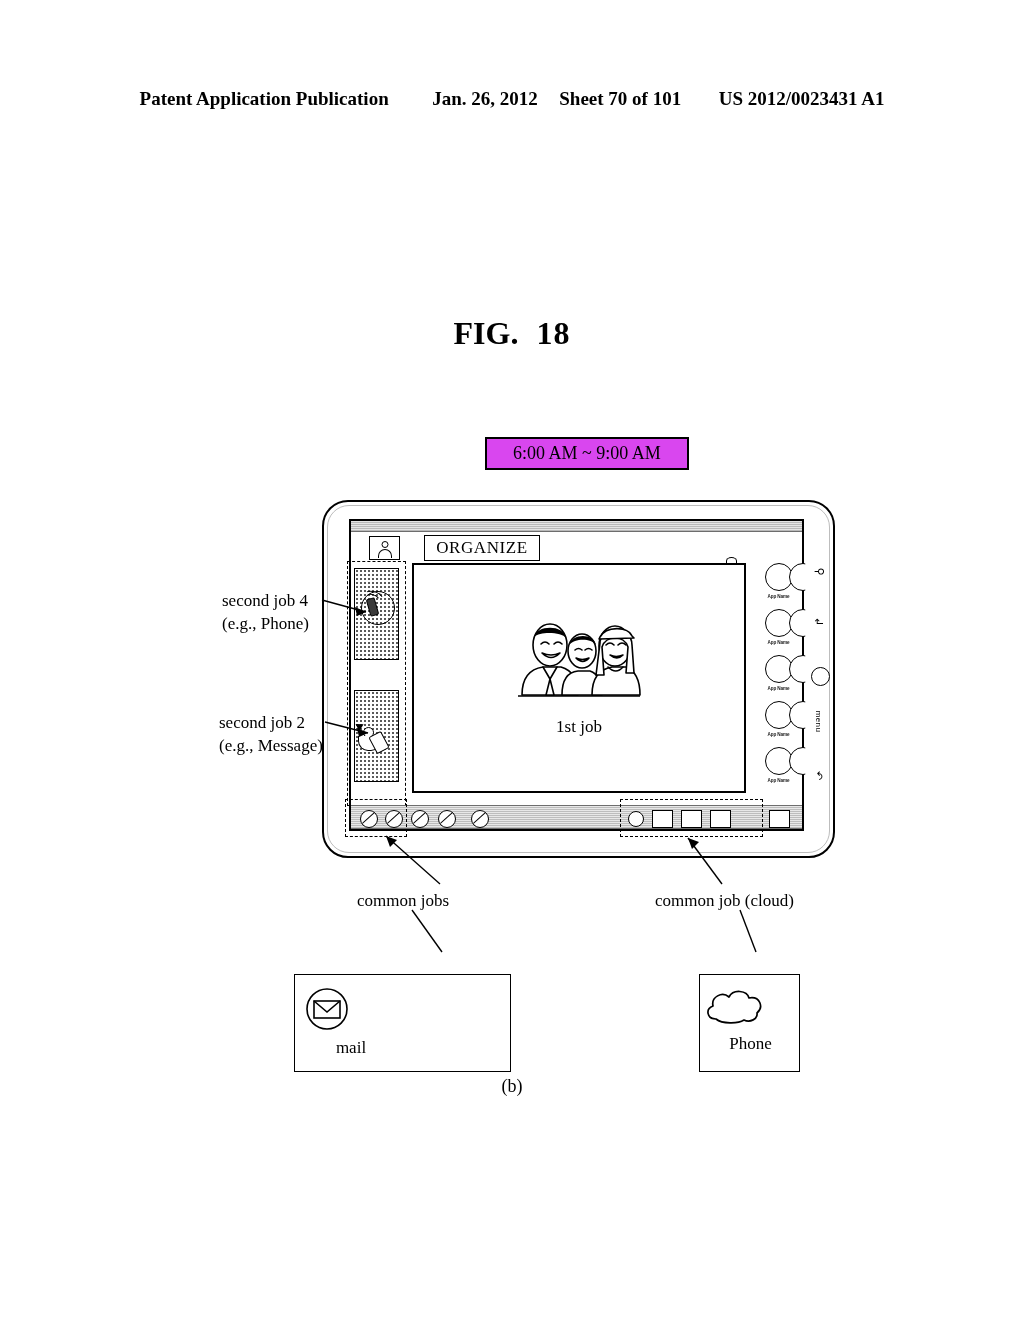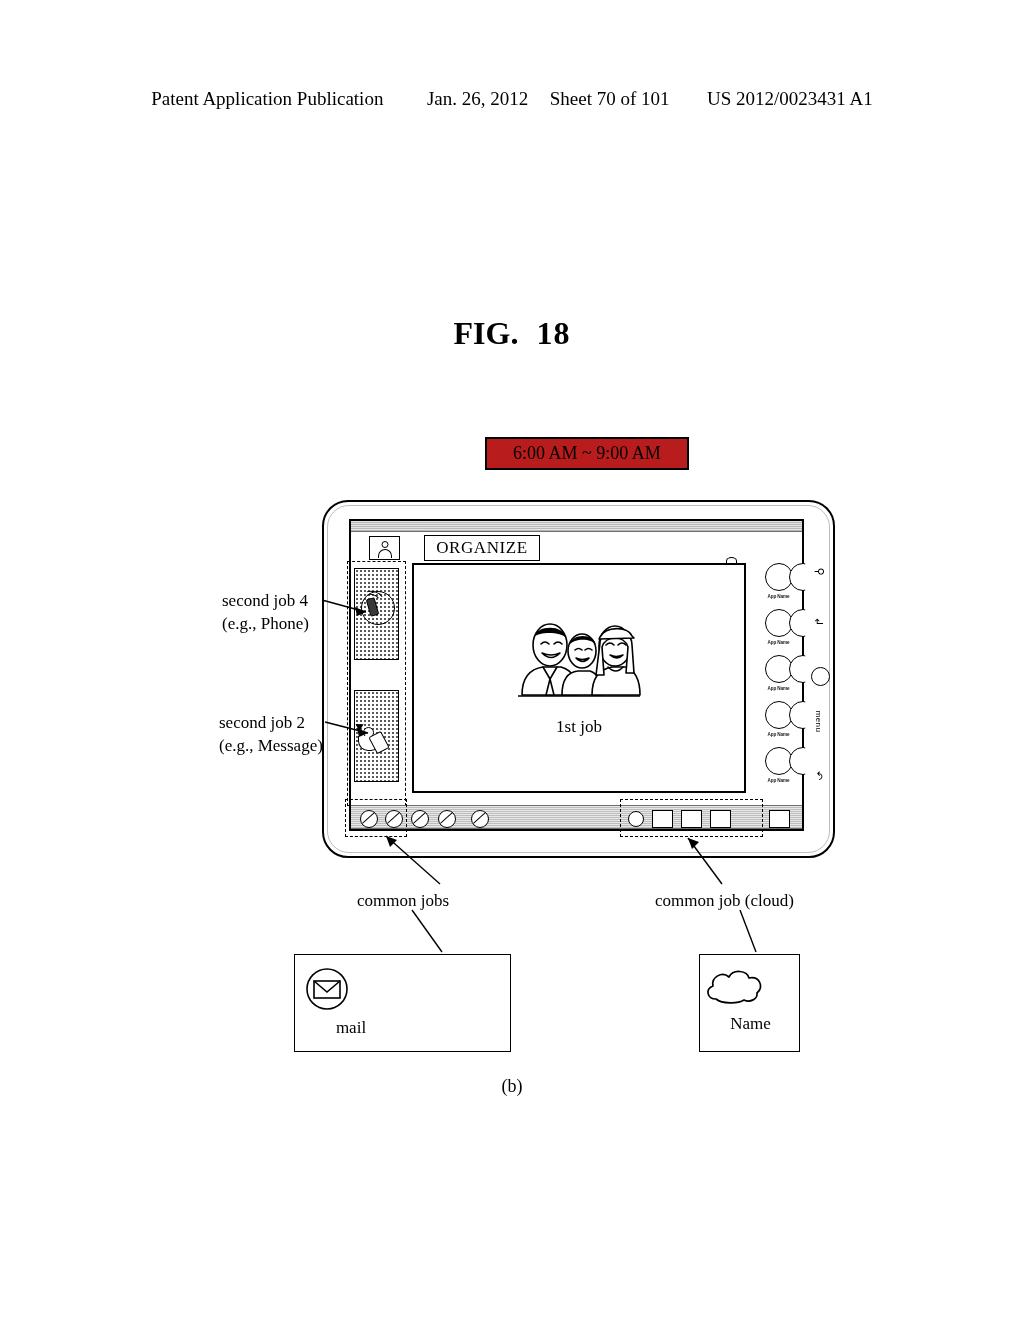--- a/index.html
+++ b/index.html
@@ -18,21 +18,21 @@
   }
 
   
   .pub-header {
     position: absolute;
     top: 88px;
     left: 0;
     width: 1024px;
     text-align: center;
     font-family: "Liberation Serif", serif;
-    font-weight: normal;
+    font-weight: bold;
     font-size: 19px;
     letter-spacing: 0px;
     white-space: nowrap;
   }
   .pub-header span { display: inline-block; vertical-align: baseline; }
   .hdr-gap-1 { width: 34px; }
   .hdr-gap-2 { width: 12px; }
   .hdr-gap-3 { width: 28px; }
 
   
@@ -55,21 +55,21 @@
     top: 437px;
     left: 485px;
     width: 200px;
     height: 29px;
     border: 2px solid #000;
     display: flex;
     align-items: center;
     justify-content: center;
     font-size: 18px;
     font-family: "Liberation Serif", serif;
-    background: #b91c1c;
+    background: #d946ef;
   }
 
   
   .tablet {
     position: absolute;
     left: 322px;
     top: 500px;
     width: 513px;
     height: 358px;
     border: 2.5px solid #000;
@@ -465,20 +465,21 @@
     font-size: 18px;
     font-family: "Liberation Serif", serif;
   }
 
   
   .callout {
     position: absolute;
     border: 1.8px solid #000;
     background: #fff;
     box-sizing: border-box;
+    margin-top: 20px;
   }
   .callout-jobs { left: 294px; top: 954px; width: 217px; height: 98px; }
   .callout-cloud { left: 699px; top: 954px; width: 101px; height: 98px; }
   .co-item {
     position: absolute;
     top: 10px;
     width: 96px;
     text-align: center;
   }
   .co-item .co-lbl {
@@ -687,17 +688,17 @@
     </svg>
     <div class="co-lbl">mail</div>
   </div>
 </div>
 
 <div class="callout callout-cloud">
   <div class="co-item" style="left:2px; width:97px;">
     <svg width="64" height="44" viewBox="0 0 64 44" aria-hidden="true">
       <path d="M14 34 C5 34 3 24 11 21 C9 12 20 6 27 12 C31 4 45 5 47 13 C58 11 62 22 55 28 C56 34 48 38 42 35 C36 39 20 39 14 34 Z" fill="#fff" stroke="#000" stroke-width="1.7" stroke-linejoin="round"></path>
     </svg>
-    <div class="co-lbl">Name</div>
+    <div class="co-lbl">Phone</div>
   </div>
 </div>
 
 <div class="fig-sub">(b)</div>
 
 </body></html>

